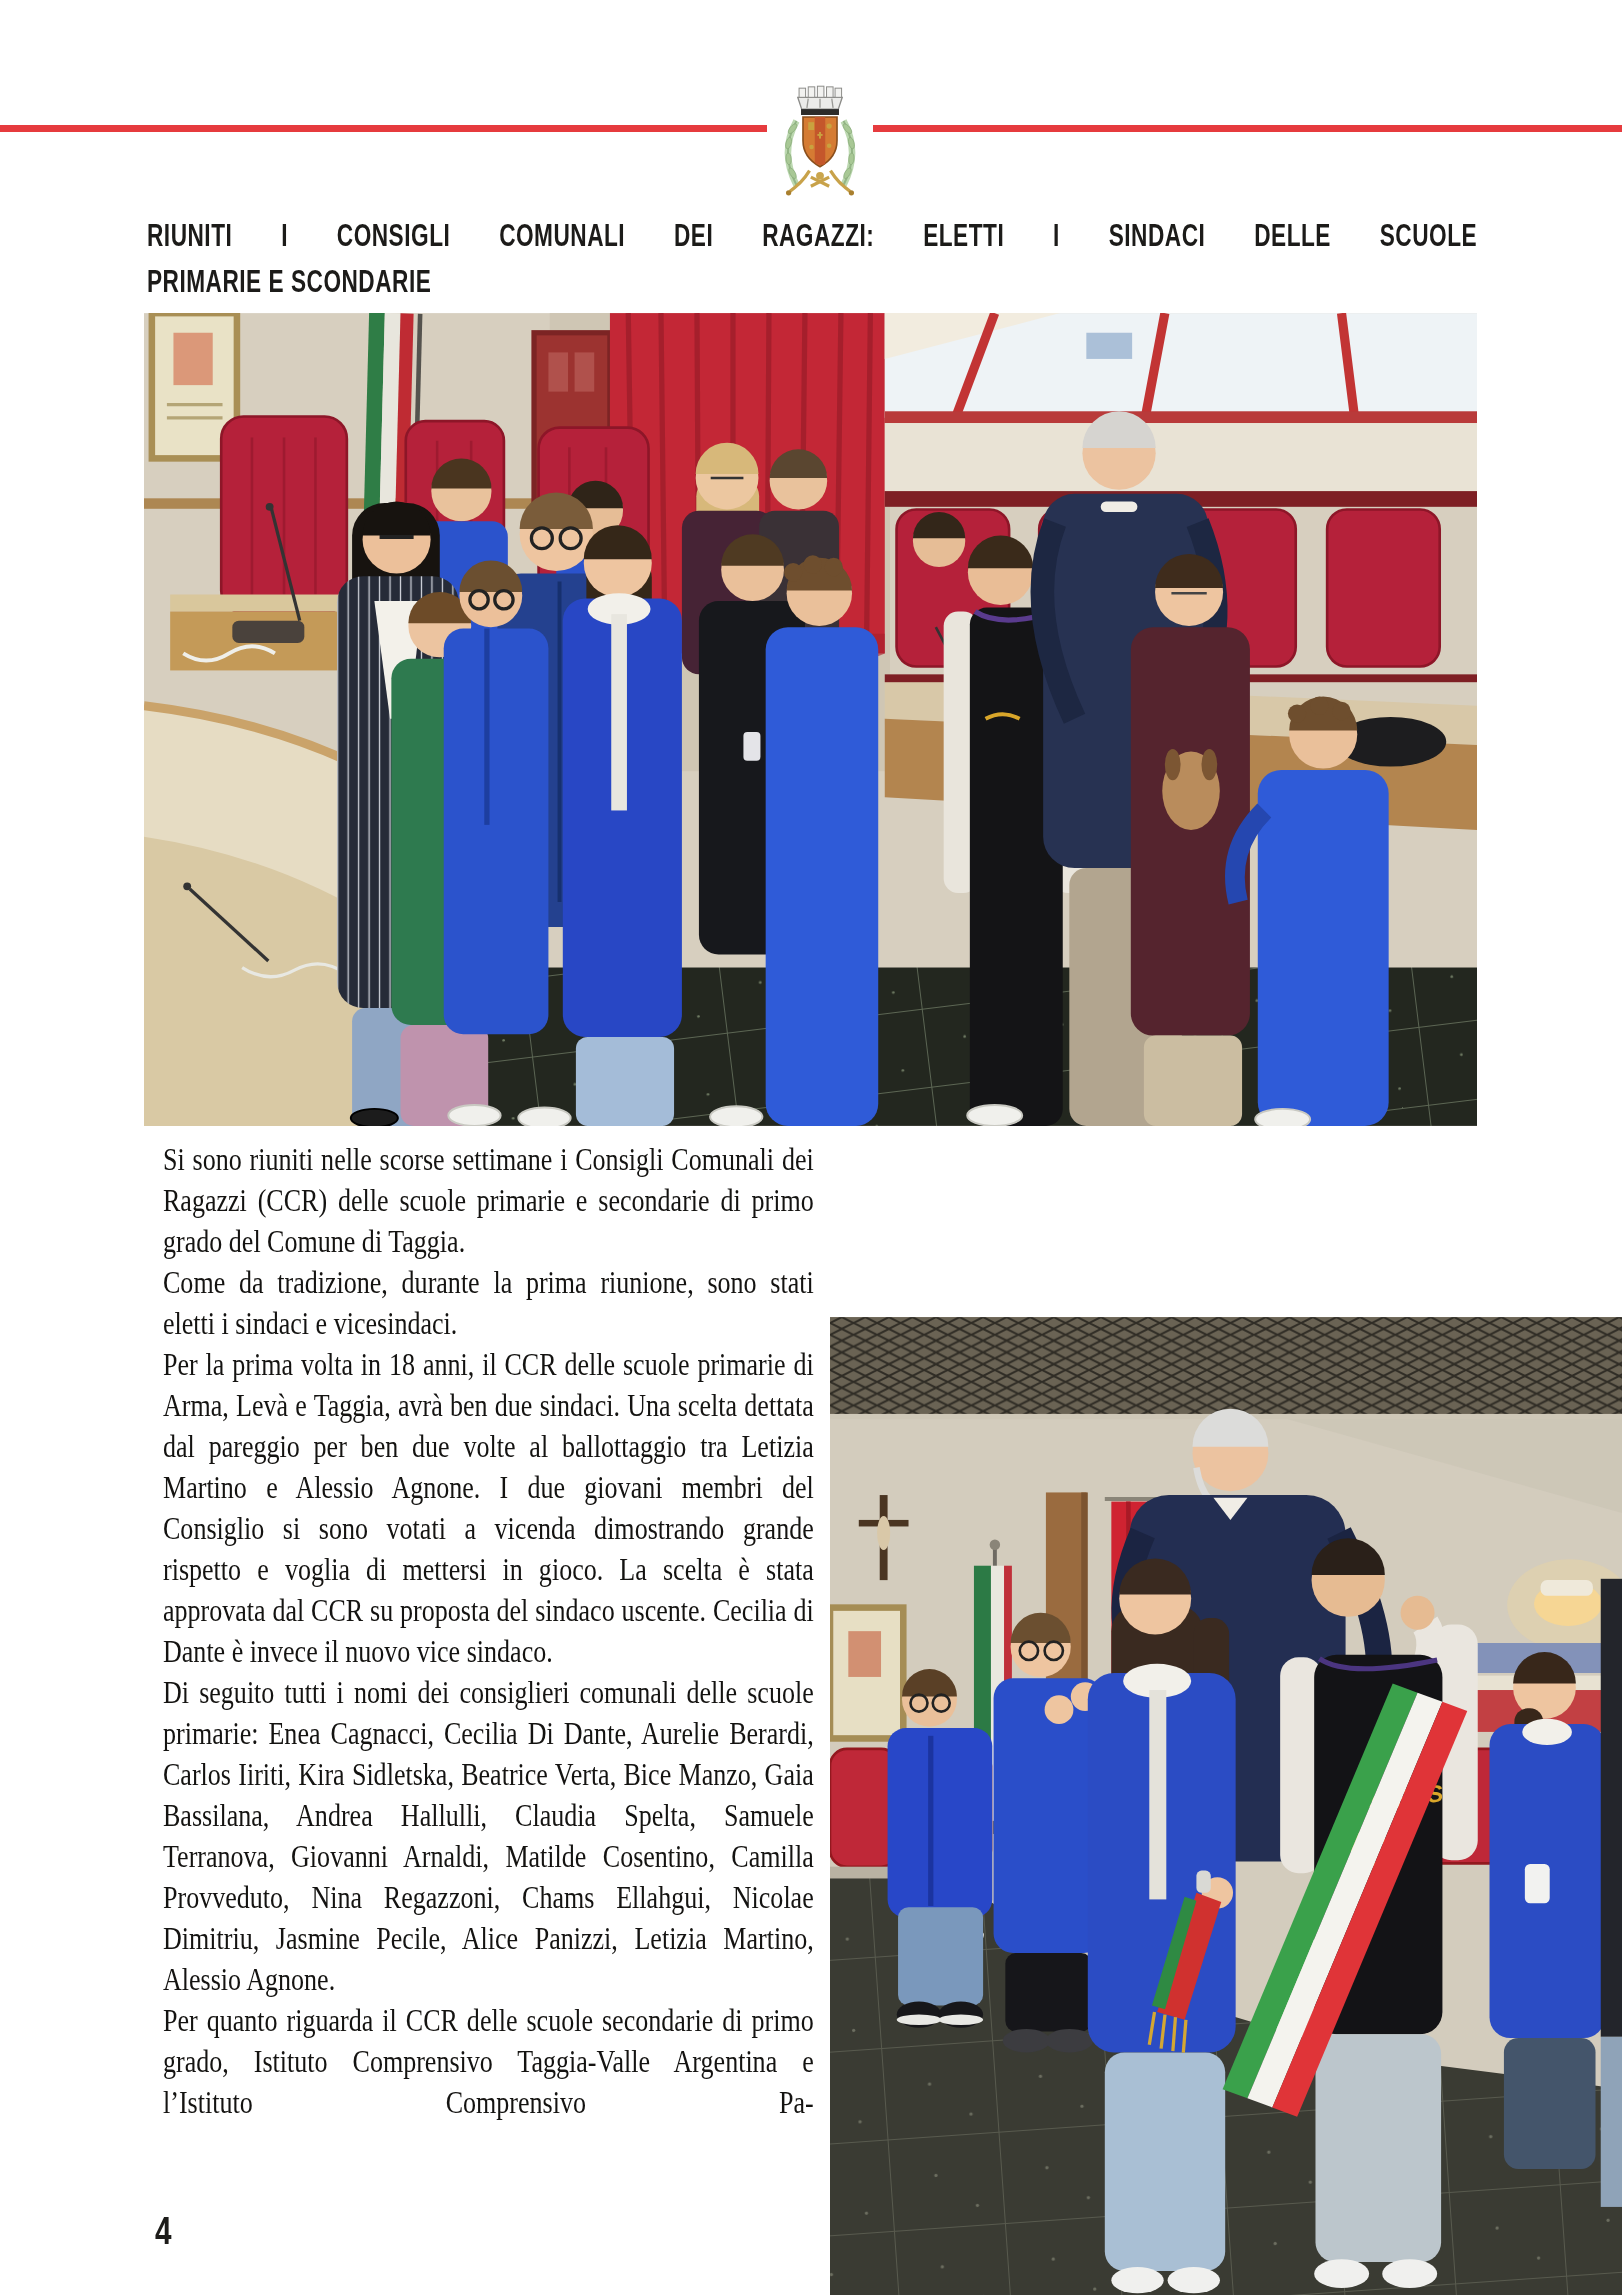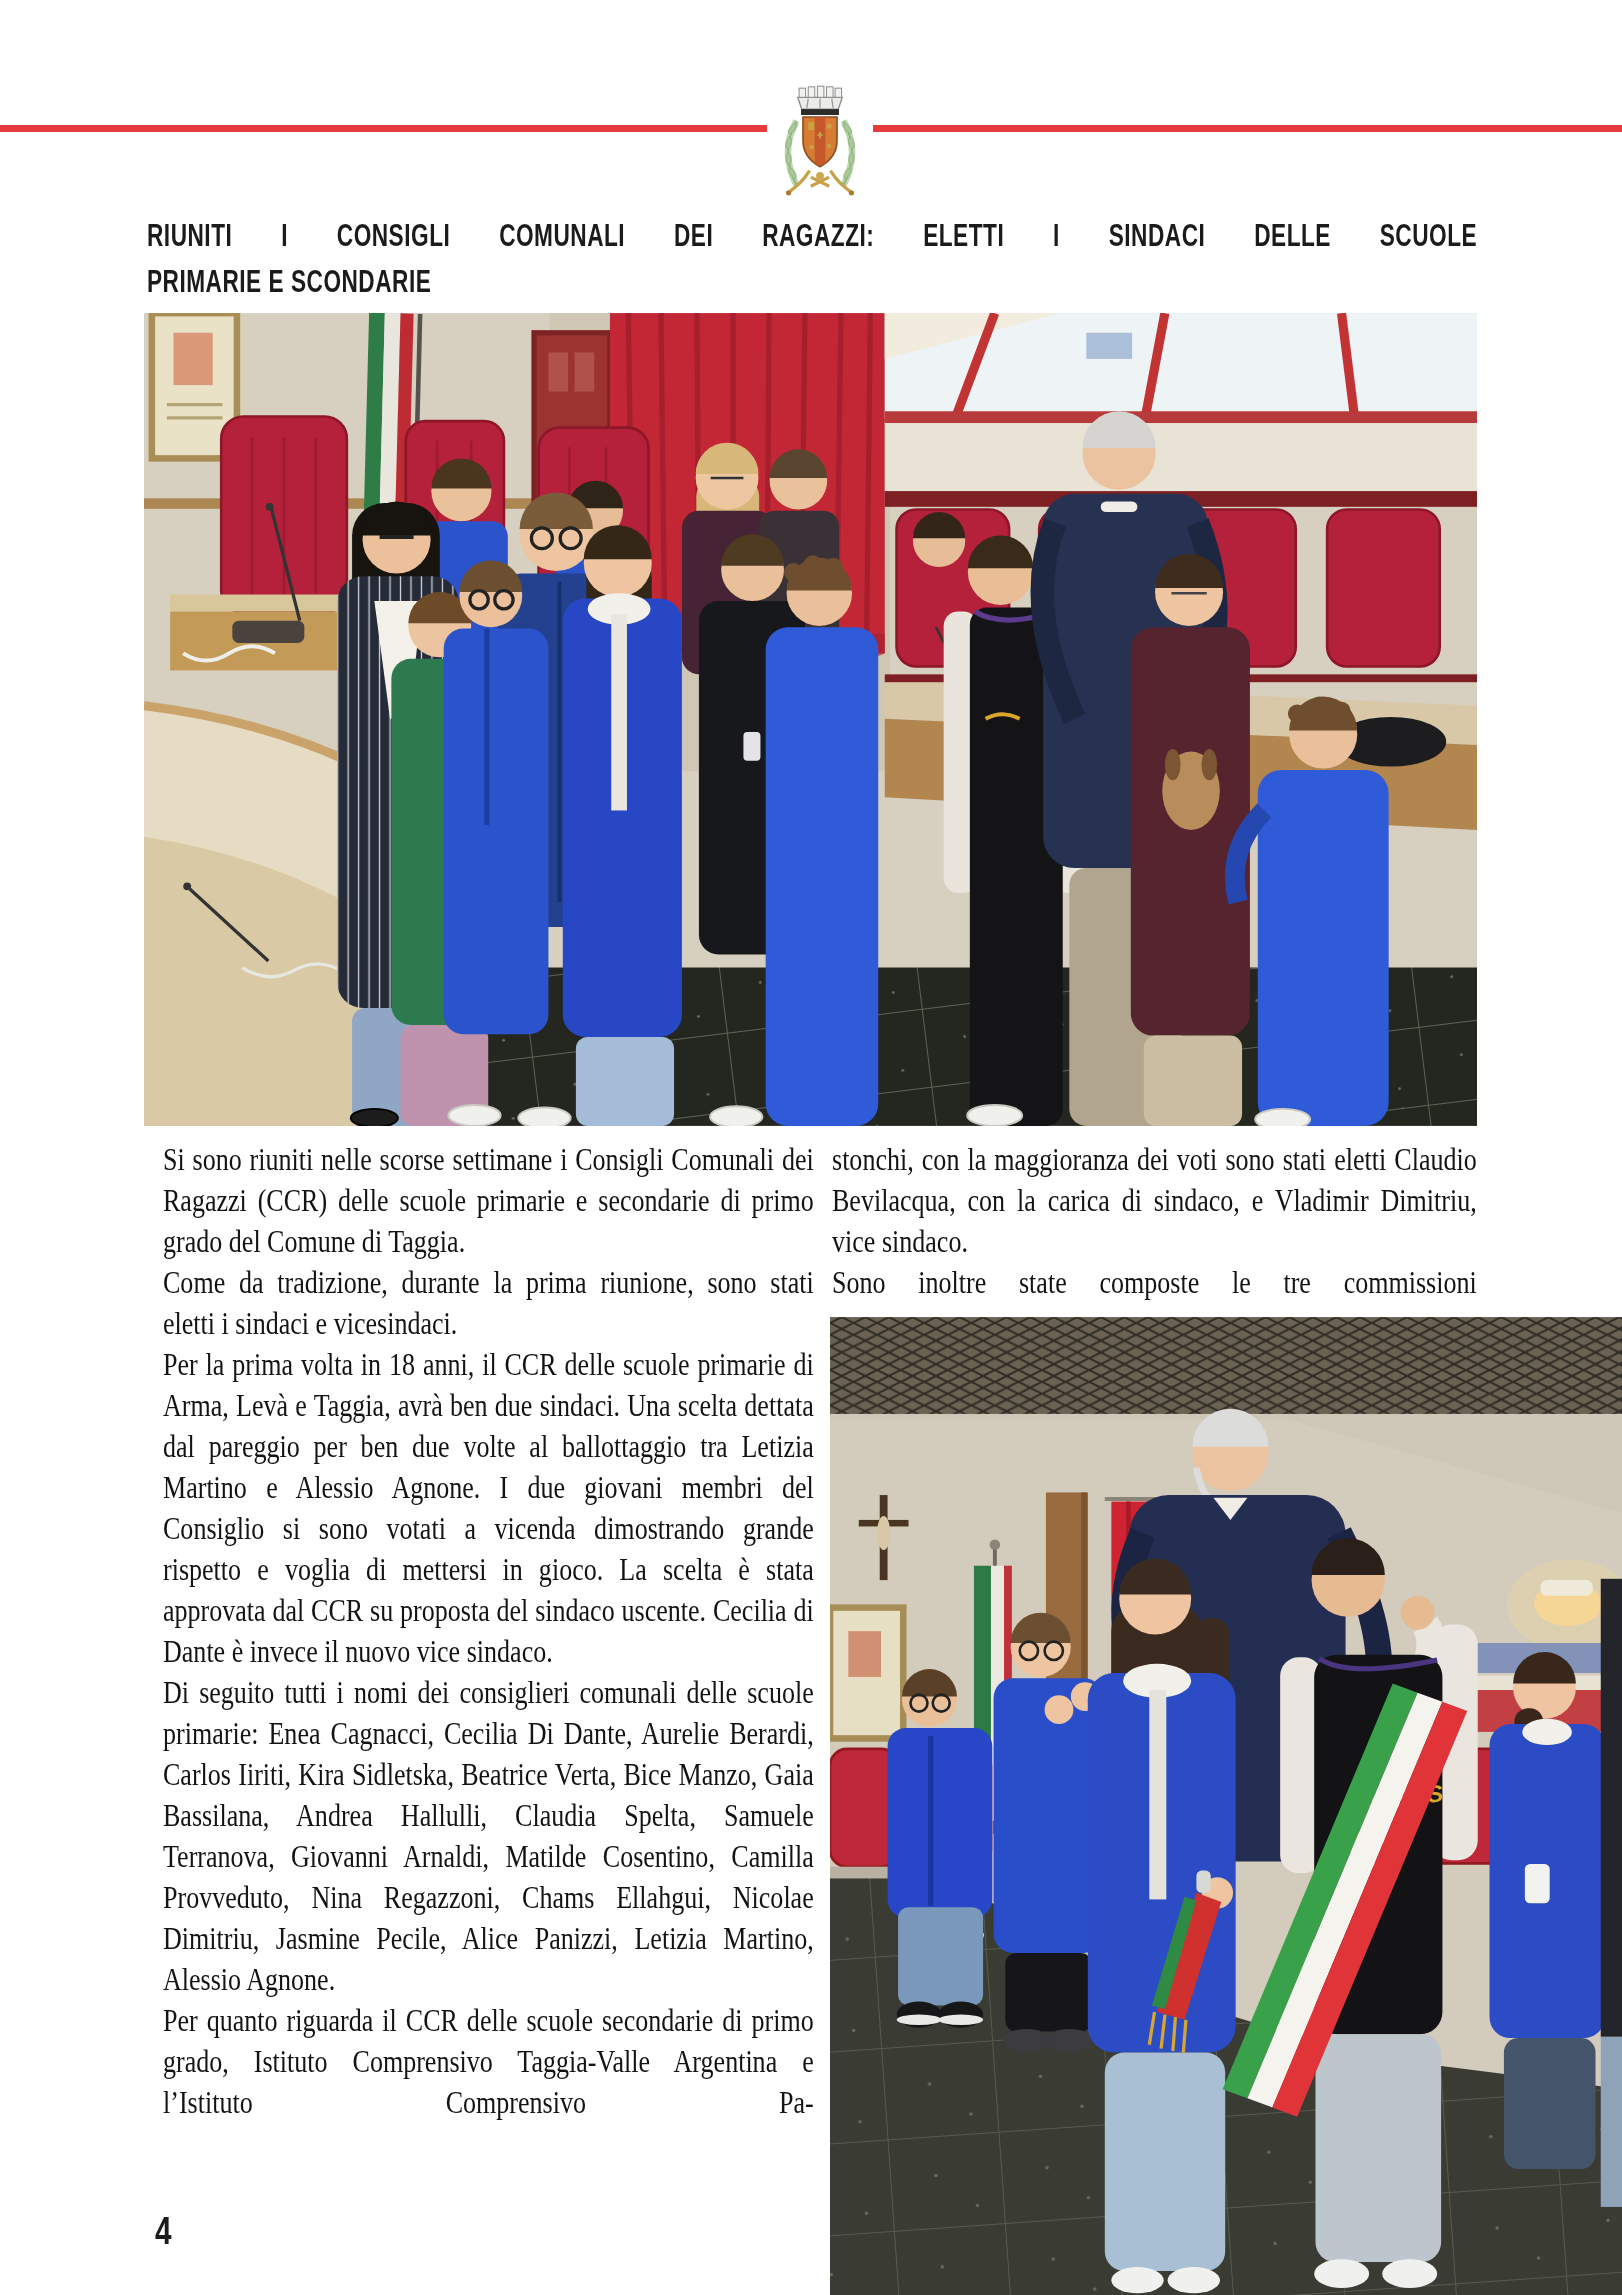--- a/index.html
+++ b/index.html
@@ -365,26 +365,20 @@
   <div class="col col-left">
     <div class="col-inner">
       <p>Si sono riuniti nelle scorse settimane i Consigli Comunali dei Ragazzi (CCR) delle scuole primarie e secondarie di primo grado del Comune di Taggia.</p>
       <p>Come da tradizione, durante la prima riunione, sono stati eletti i sindaci e vicesindaci.</p>
       <p>Per la prima volta in 18 anni, il CCR delle scuole primarie di Arma, Levà e Taggia, avrà ben due sindaci. Una scelta dettata dal pareggio per ben due volte al ballottaggio tra Letizia Martino e Alessio Agnone. I due giovani membri del Consiglio si sono votati a vicenda dimostrando grande rispetto e voglia di mettersi in gioco. La scelta è stata approvata dal CCR su proposta del sindaco uscente. Cecilia di Dante è invece il nuovo vice sindaco.</p>
       <p>Di seguito tutti i nomi dei consiglieri comunali delle scuole primarie: Enea Cagnacci, Cecilia Di Dante, Aurelie Berardi, Carlos Iiriti, Kira Sidletska, Beatrice Verta, Bice Manzo, Gaia Bassilana, Andrea Hallulli, Claudia Spelta, Samuele Terranova, Giovanni Arnaldi, Matilde Cosentino, Camilla Provveduto, Nina Regazzoni, Chams Ellahgui, Nicolae Dimitriu, Jasmine Pecile, Alice Panizzi, Letizia Martino, Alessio Agnone.</p>
       <p class="cont">Per quanto riguarda il CCR delle scuole secondarie di primo grado, Istituto Comprensivo Taggia-Valle Argentina e l’Istituto Comprensivo Pa-</p>
     </div>
   </div>
 
-  <div class="col col-right">
-    <div class="col-inner">
-      <p>stonchi, con la maggioranza dei voti sono stati eletti Claudio Bevilacqua, con la carica di sindaco, e Vladimir Dimitriu, vice sindaco.</p>
-      <p class="cont">Sono inoltre state composte le tre commissioni</p>
-    </div>
-  </div>
 
   <div class="photo2">
     <svg width="793" height="979" viewBox="0 0 1212 1496">
       <defs>
         <pattern id="mesh" width="36" height="18" patternUnits="userSpaceOnUse">
           <rect width="36" height="18" fill="#6a6354"></rect>
           <path d="M0,9 L18,0 L36,9 L18,18 Z" fill="none" stroke="#2f2c25" stroke-width="3"></path>
         </pattern>
         <pattern id="floor2" width="170" height="140" patternUnits="userSpaceOnUse" patternTransform="rotate(-4)">
           <rect width="170" height="140" fill="#3a3b33"></rect>

